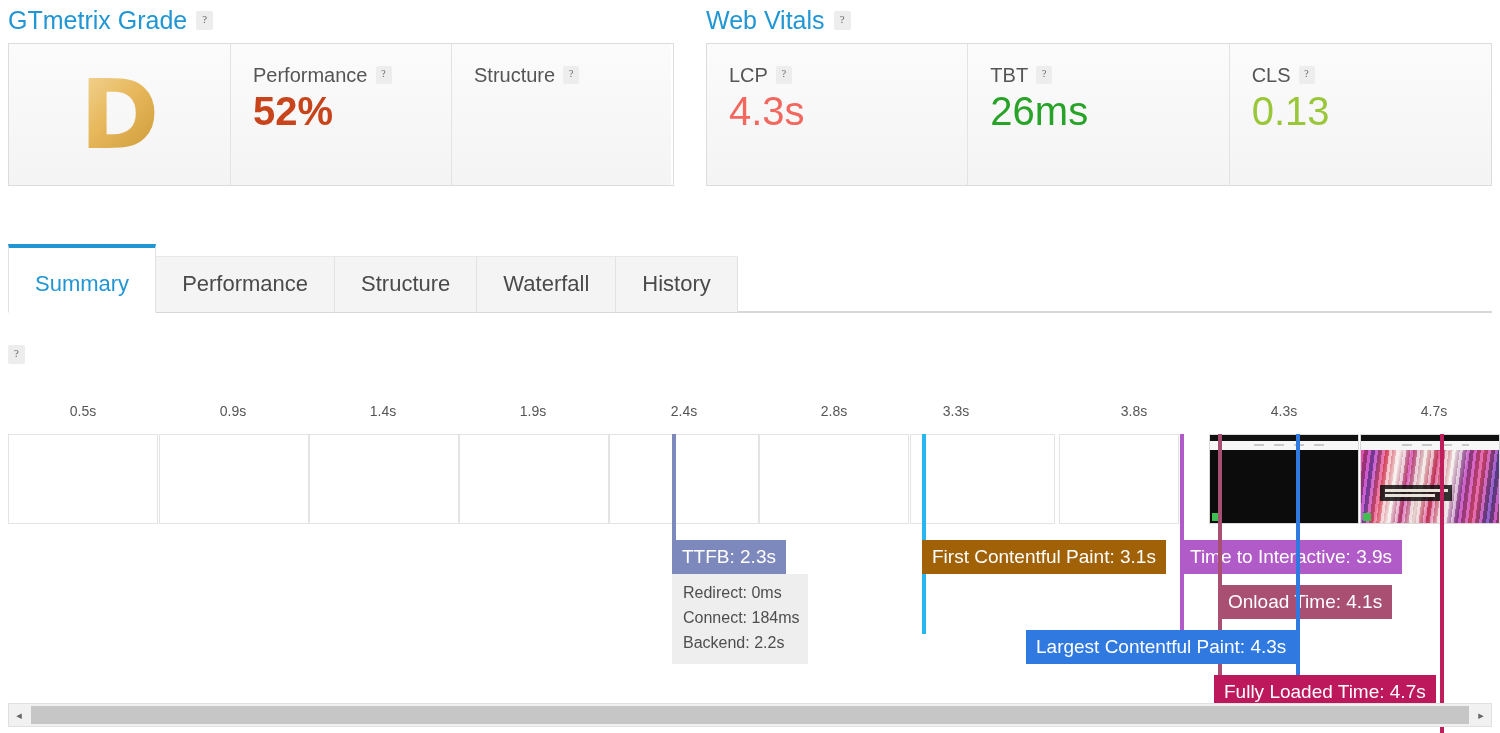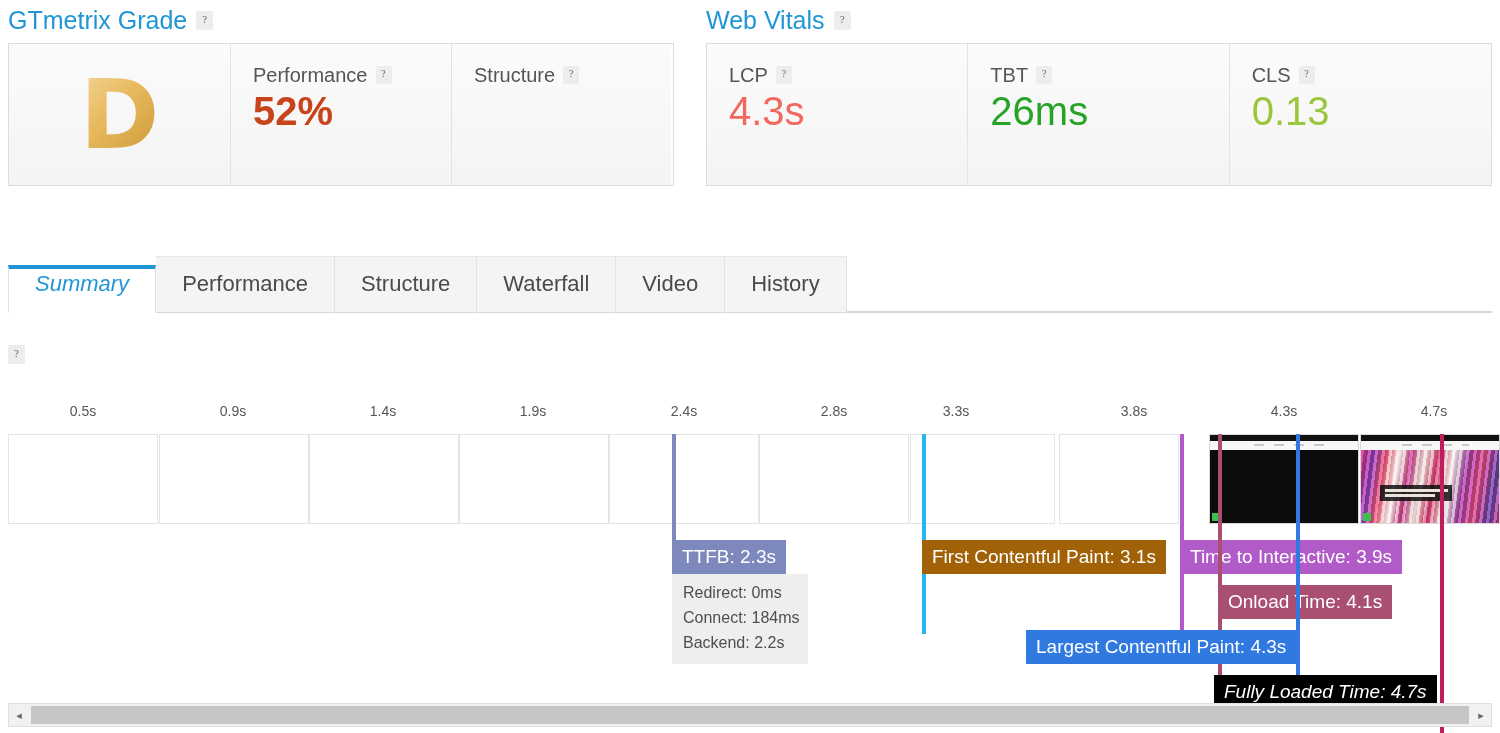--- a/index.html
+++ b/index.html
@@ -116,22 +116,21 @@
     cursor: pointer;
     white-space: nowrap;
     line-height: 1.2;
   }
   .tab + .tab { border-left: none; }
   .tab.active {
     background: #ffffff;
     color: #2196d4;
     border-top: 4px solid #2196d4;
     border-bottom: 1px solid #ffffff;
-    padding-top: 2px;
-    font-style: italic;
+    padding-top: 23px;
   }
   .tabs-filler { flex: 1; border-bottom: 1px solid #d8d8d8; align-self: stretch; }
 
   
   .section-title {
     position: absolute;
     left: 8px; top: 345px;
     font-size: 27px;
     color: #434343;
     display: flex;
@@ -319,21 +318,20 @@
         </div>
       </div>
     </div>
   </div>
 
   <div class="tabs" id="tabs-host">
       <div class="tab active">Summary</div>
       <div class="tab">Performance</div>
       <div class="tab">Structure</div>
       <div class="tab">Waterfall</div>
-      <div class="tab">Video</div>
       <div class="tab">History</div>
       <div class="tabs-filler"></div>
     </div>
 
   <div class="section-title">
     <span class="help">?</span>
   </div>
 
   <div class="viz">
     <div class="ticks" id="ticks-host">
@@ -381,21 +379,21 @@
         <div class="elabel" style="left: 672px; top: 140px; background: rgb(125, 137, 189);">TTFB: 2.3s</div>
         <div class="evline" style="left: 922px; top: 34px; height: 200px; background: rgb(41, 182, 240);"></div>
         <div class="elabel" style="left: 922px; top: 140px; background: #a16207;">First Contentful Paint: 3.1s</div>
         <div class="evline" style="left: 1180px; top: 34px; height: 200px; background: rgb(177, 91, 200);"></div>
         <div class="elabel" style="left: 1180px; top: 140px; background: rgb(177, 91, 200);">Time to Interactive: 3.9s</div>
         <div class="evline" style="left: 1218px; top: 34px; height: 245px; background: rgb(169, 79, 114);"></div>
         <div class="elabel" style="left: 1218px; top: 185px; background: rgb(169, 79, 114);">Onload Time: 4.1s</div>
         <div class="evline" style="left: 1296px; top: 34px; height: 290px; background: rgb(47, 121, 224);"></div>
         <div class="elabel" style="left: 1026px; top: 230px; background: rgb(47, 121, 224);">Largest Contentful Paint: 4.3s</div>
         <div class="evline" style="left: 1440px; top: 34px; height: 335px; background: rgb(191, 30, 93);"></div>
-        <div class="elabel" style="left: 1214px; top: 275px; background: #000000; font-style: italic;">Fully Loaded Time: 4.7s</div>
+        <div class="elabel" style="left: 1214px; top: 275px; background: #be185d;">Fully Loaded Time: 4.7s</div>
         <div class="edetail" style="left: 672px; top: 174px; width: 136px;">
           <div>Redirect: 0ms</div>
           <div>Connect: 184ms</div>
           <div>Backend: 2.2s</div>
         </div>
       </div>
   </div>
 
   <div class="hscroll">
     <div class="sbtn">◂</div>

